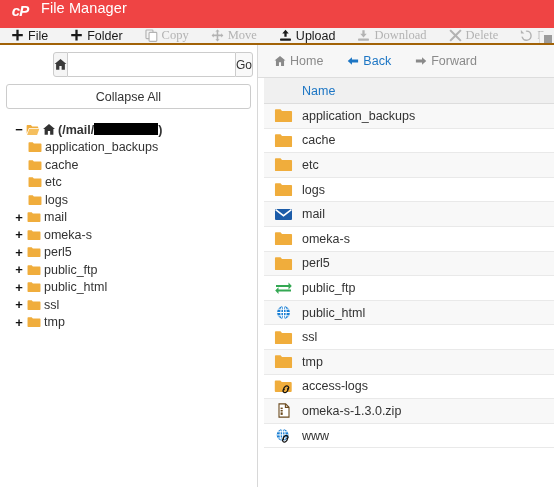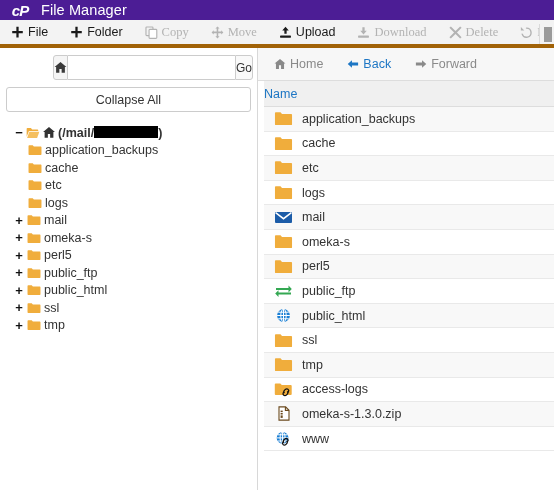--- a/index.html
+++ b/index.html
@@ -6,24 +6,24 @@
   html, body {
     width: 554px; height: 500px;
     overflow: hidden;
     background: #ffffff;
     font-family: "Liberation Sans", sans-serif;
     -webkit-font-smoothing: antialiased;
   }
 
   
   .header {
-    height: 20px;
-    background: #4c1d95;
-    display: flex;
-    align-items: center;
+    height: 28px;
+    background: #ef4444;
+    display: flex;
+    align-items: flex-start;
     padding-left: 9px;
     gap: 10px;
   }
   .cp-logo {
     width: 22px; height: 20px;
     display: flex; align-items: center; justify-content: center;
     color: #ffffff;
     font-weight: bold;
     font-style: italic;
     font-size: 15px;
@@ -32,23 +32,23 @@
   }
   .header-title {
     color: #ffffff;
     font-size: 14.5px;
     font-weight: normal;
     letter-spacing: .1px;
   }
 
   
   .toolbar {
-    height: 28px;
+    height: 17px;
     background: #f3f3f3;
-    border-bottom: 4px solid #a16207;
+    border-bottom: 2px solid #a16207;
     display: flex;
     align-items: stretch;
     position: relative;
     overflow: hidden;
   }
   .tb-btn {
     display: flex;
     align-items: center;
     gap: 4px;
     padding: 0 11px;
@@ -218,20 +218,21 @@
 
   .list-wrap { flex: 1; overflow: hidden; padding-left: 6px; }
   .col-head {
     height: 26px;
     background: #f0f0f0;
     border-bottom: 1px solid #dddddd;
     display: flex;
     align-items: center;
   }
   .col-head .name-col {
+    padding-left: 38px;
     font-size: 12.5px;
     color: #1d76c4;
     cursor: pointer;
   }
   .frow {
     height: 24.6px;
     display: flex;
     align-items: center;
     border-bottom: 1px solid #e9e9e9;
     cursor: pointer;

